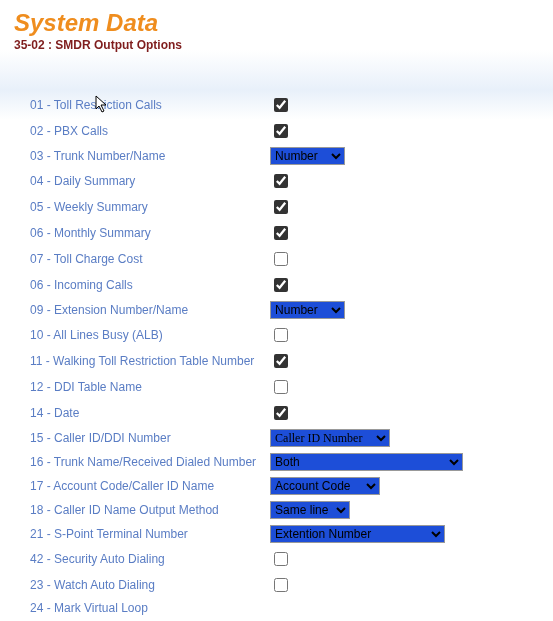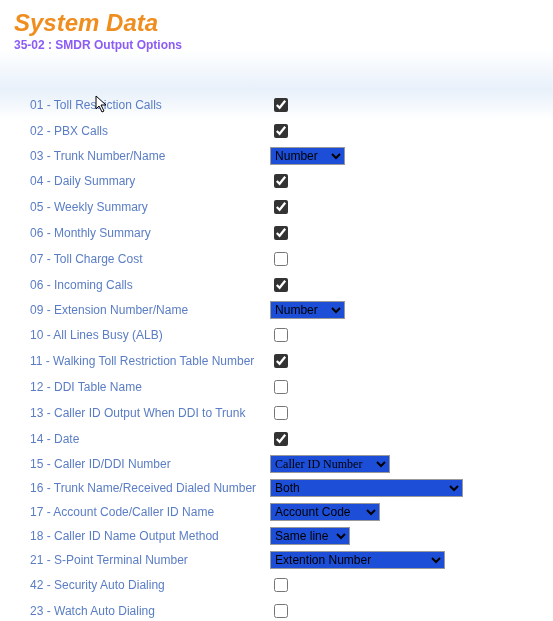--- a/index.html
+++ b/index.html
@@ -14,21 +14,21 @@
   }
   .title {
     color: #ef8d1e;
     font-size: 24px;
     font-weight: bold;
     font-style: italic;
     margin: 0;
     line-height: 1.1;
   }
   .subtitle {
-    color: #8b5cf6;
+    color: #7f1d1d;
     font-size: 12px;
     font-weight: bold;
     margin: 2px 0 40px 0;
   }
   table.opts {
     border-collapse: collapse;
     margin-left: 12px;
   }
   table.opts td {
     padding: 3px 4px;
@@ -113,24 +113,20 @@
       </tr>
       <tr>
         <td class="label">11 - Walking Toll Restriction Table Number</td>
         <td><input type="checkbox" checked="" style=""></td>
       </tr>
       <tr>
         <td class="label">12 - DDI Table Name</td>
         <td><input type="checkbox" style=""></td>
       </tr>
       <tr>
-        <td class="label">13 - Caller ID Output When DDI to Trunk</td>
-        <td><input type="checkbox" style=""></td>
-      </tr>
-      <tr>
         <td class="label">14 - Date</td>
         <td><input type="checkbox" checked="" style=""></td>
       </tr>
       <tr>
         <td class="label">15 - Caller ID/DDI Number</td>
         <td><select style="width: 120px; font-family: Liberation Serif, serif;"><option>Caller ID Number</option></select></td>
       </tr>
       <tr>
         <td class="label">16 - Trunk Name/Received Dialed Number</td>
         <td><select style="width: 193px;"><option>Both</option></select></td>

